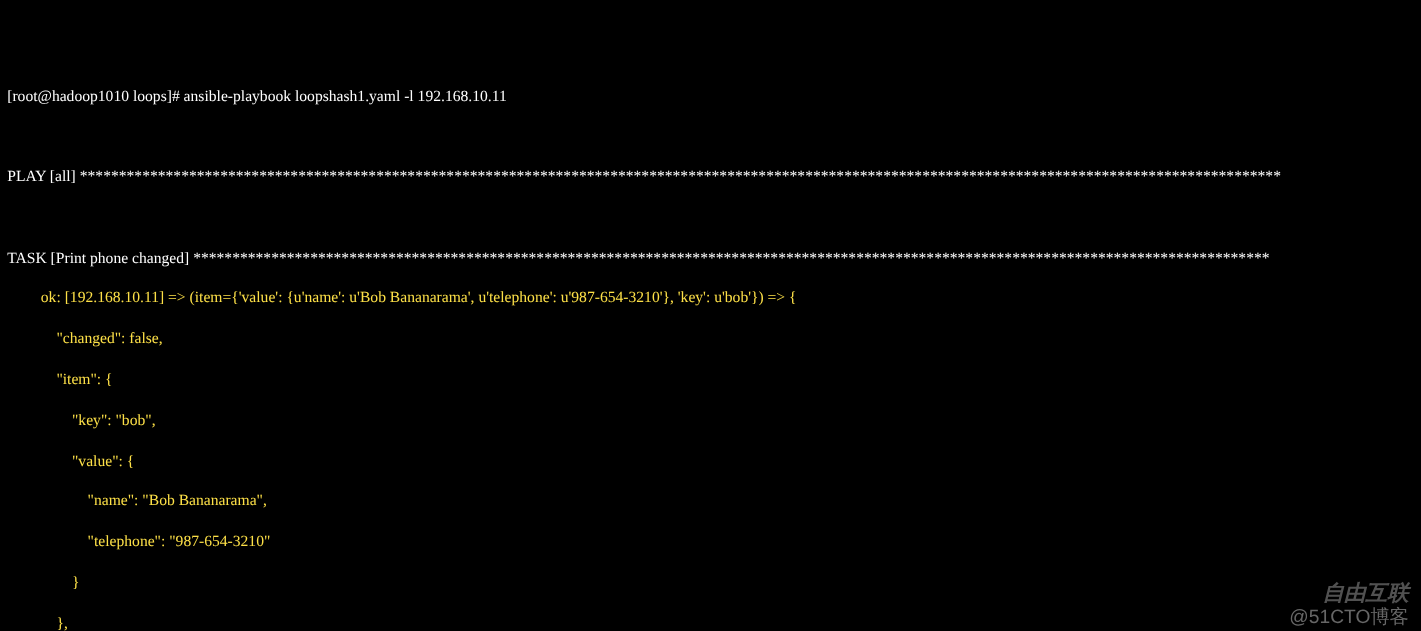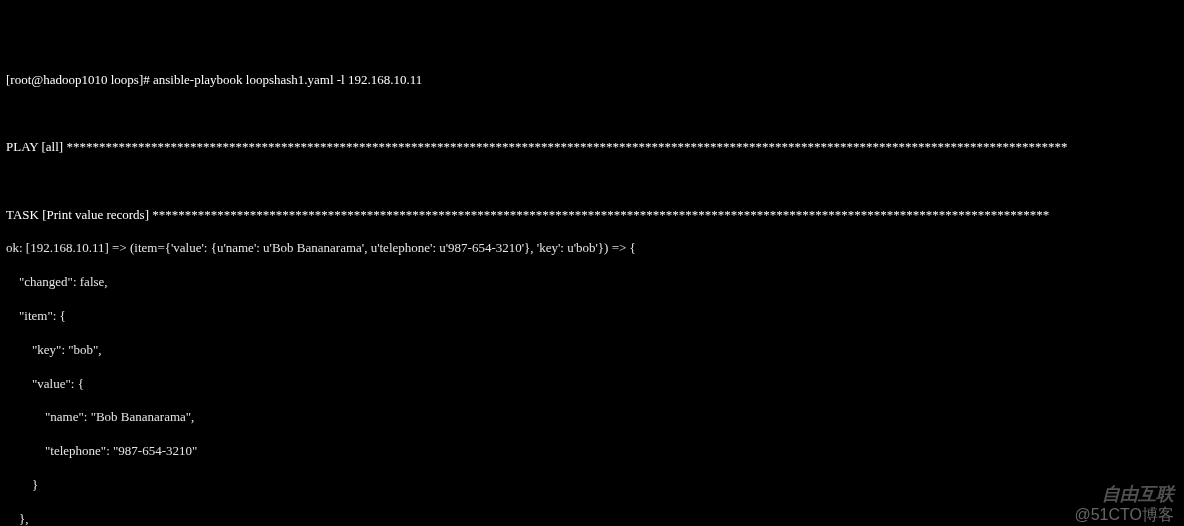--- a/index.html
+++ b/index.html
@@ -15,21 +15,21 @@
       font-size: 13px;
       line-height: 1.3;
       padding: 4px 6px;
       white-space: pre;
       overflow: hidden;
       width: 1184px;
       height: 526px;
       position: relative;
     }
     .white { color: #ffffff; }
-    .green { color: #e5e5e5; }
+    .green { color: #fde047; margin-left: 28px; }
     .line { display: block; }
     .watermark {
       position: absolute;
       bottom: 0;
       right: 10px;
       color: #666666;
       font-size: 16px;
       font-family: Arial, sans-serif;
     }
     .watermark-logo {
@@ -46,21 +46,21 @@
   </style>
 </head>
 <body>
 
 
 
 <span class="line"><span class="white">[root@hadoop1010 loops]#</span> <span class="white">ansible-playbook loopshash1.yaml -l 192.168.10.11</span></span>
 <span class="line"> </span>
 <span class="line white"><span>PLAY [all]</span> <span>**********************************************************************************************************************************************************</span></span>
 <span class="line"> </span>
-<span class="line white"><span>TASK [Print value records]</span> <span>******************************************************************************************************************************************</span></span>
+<span class="line white"><span>TASK [Print phone changed]</span> <span>******************************************************************************************************************************************</span></span>
 <span class="line green">ok: [192.168.10.11] =&gt; (item={'value': {u'name': u'Bob Bananarama', u'telephone': u'987-654-3210'}, 'key': u'bob'}) =&gt; {</span>
 <span class="line green">    "changed": false,</span>
 <span class="line green">    "item": {</span>
 <span class="line green">        "key": "bob",</span>
 <span class="line green">        "value": {</span>
 <span class="line green">            "name": "Bob Bananarama",</span>
 <span class="line green">            "telephone": "987-654-3210"</span>
 <span class="line green">        }</span>
 <span class="line green">    },</span>
 

